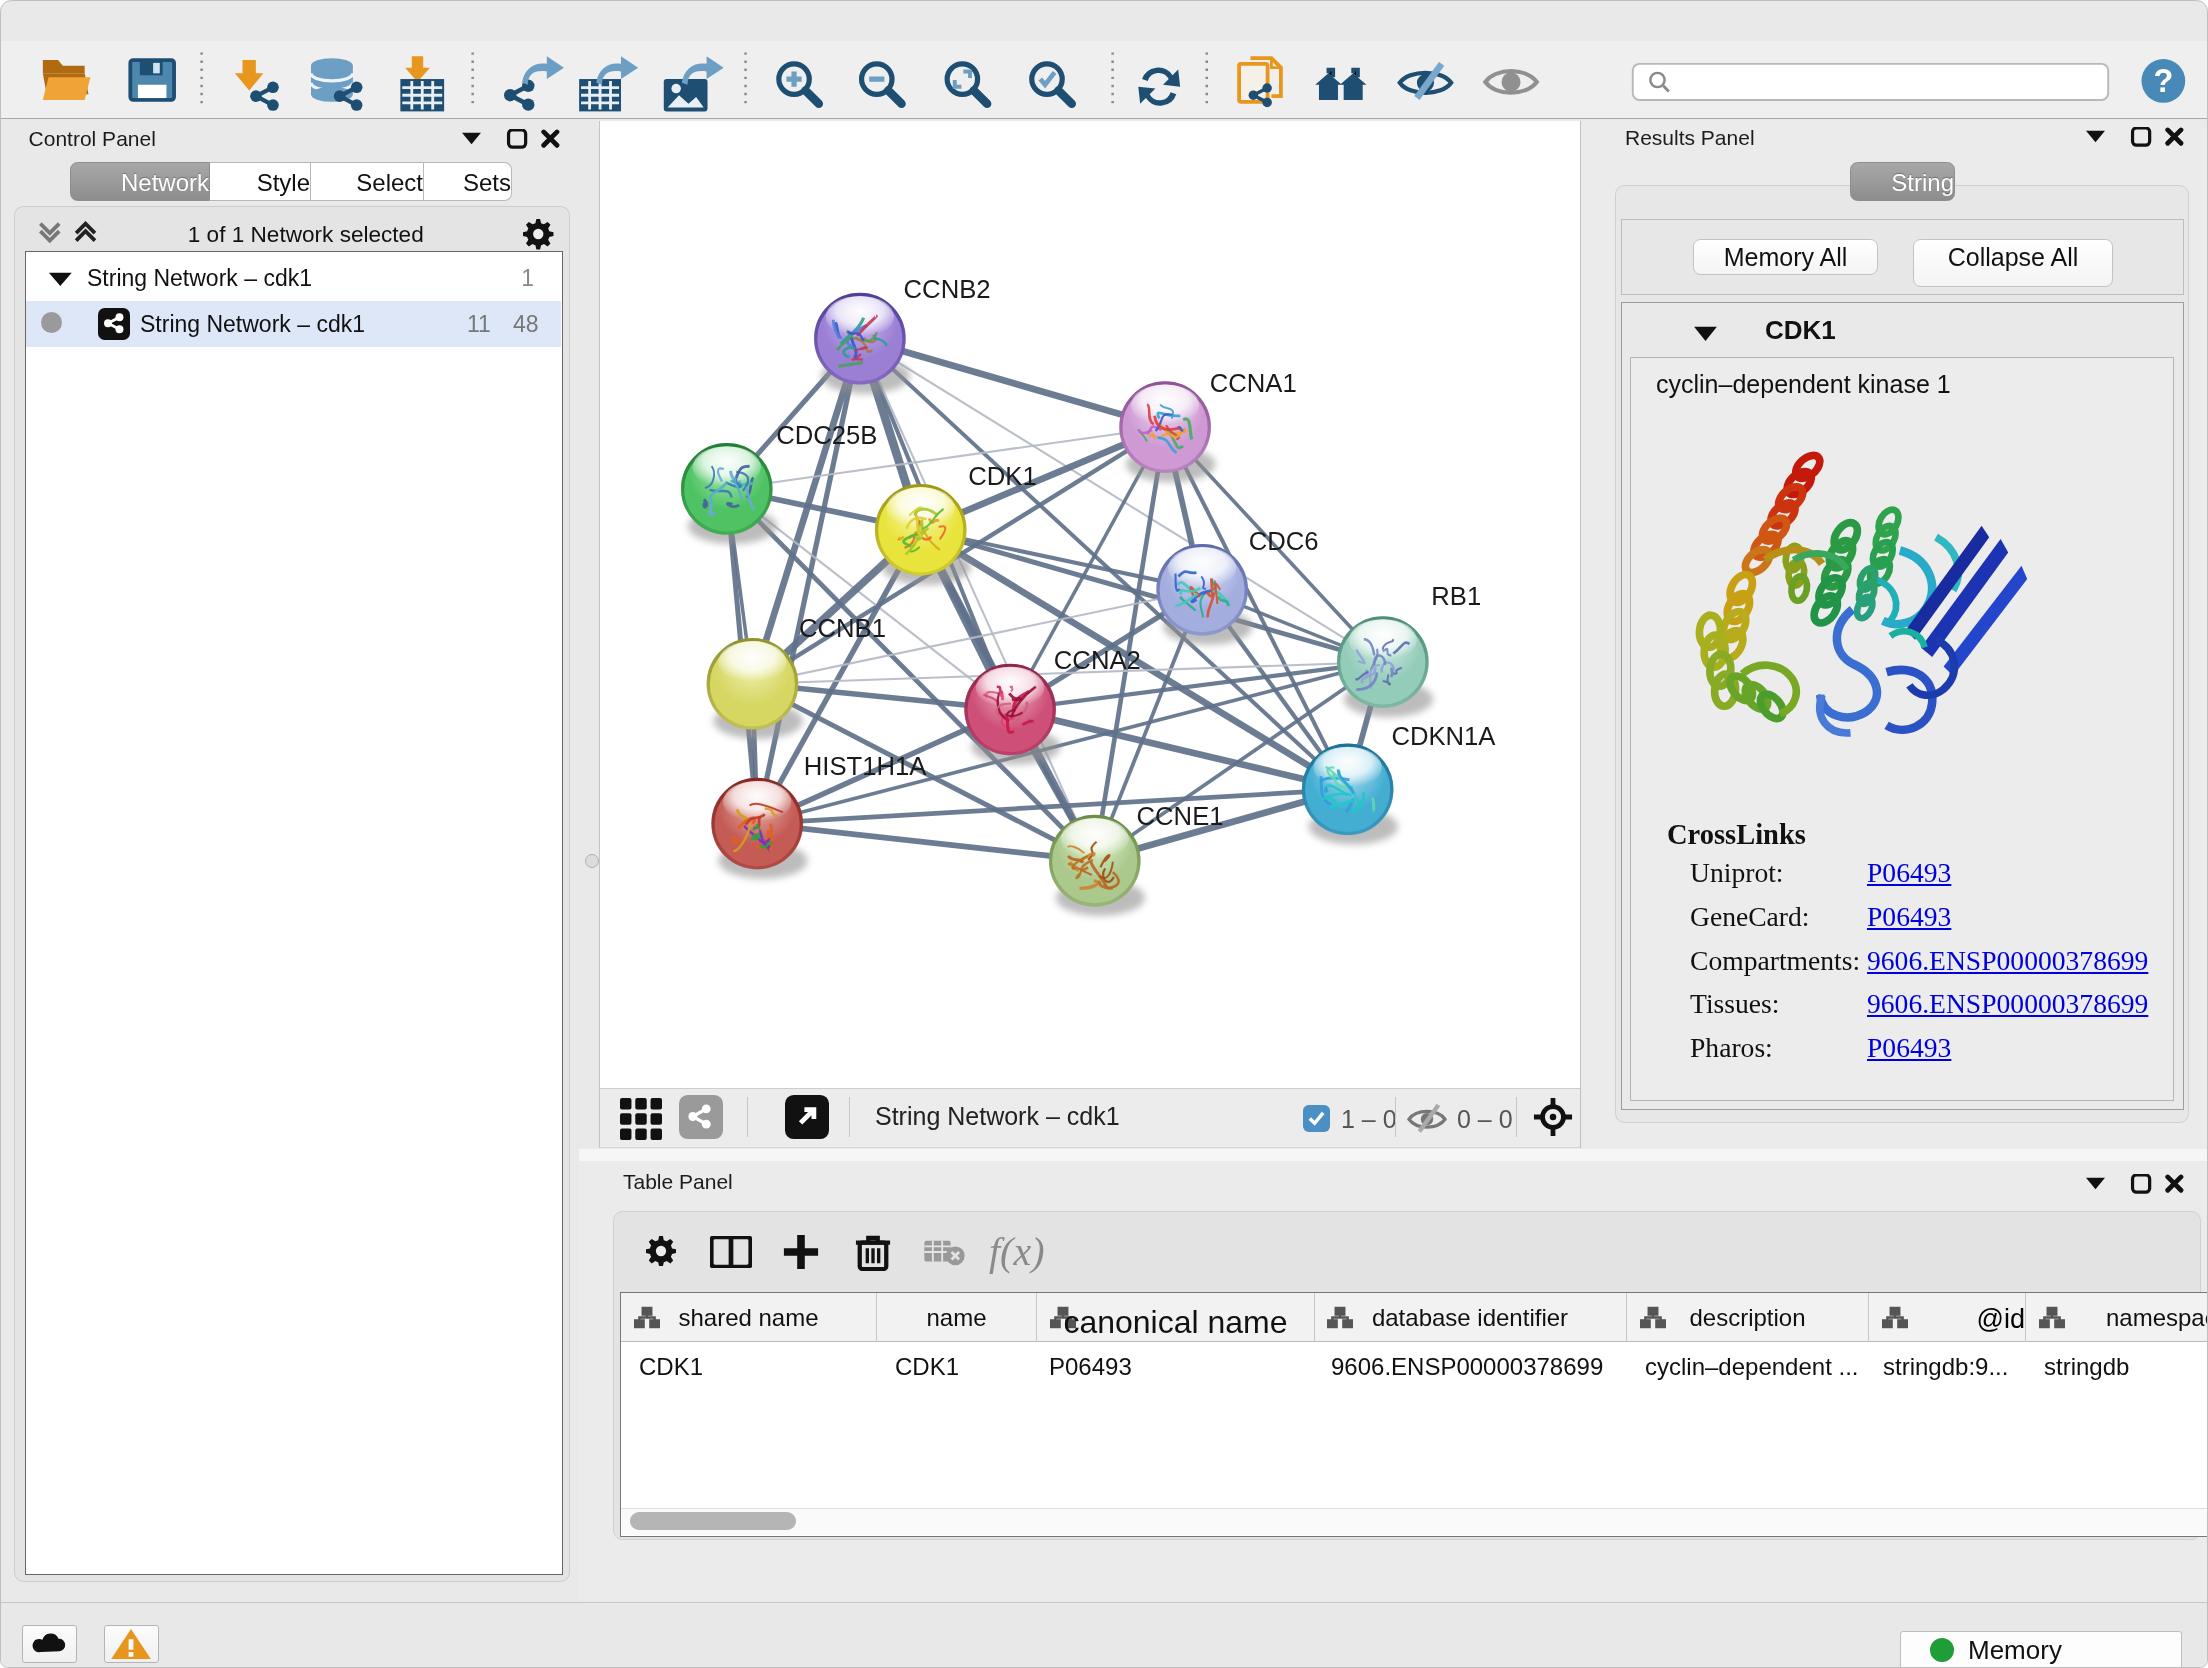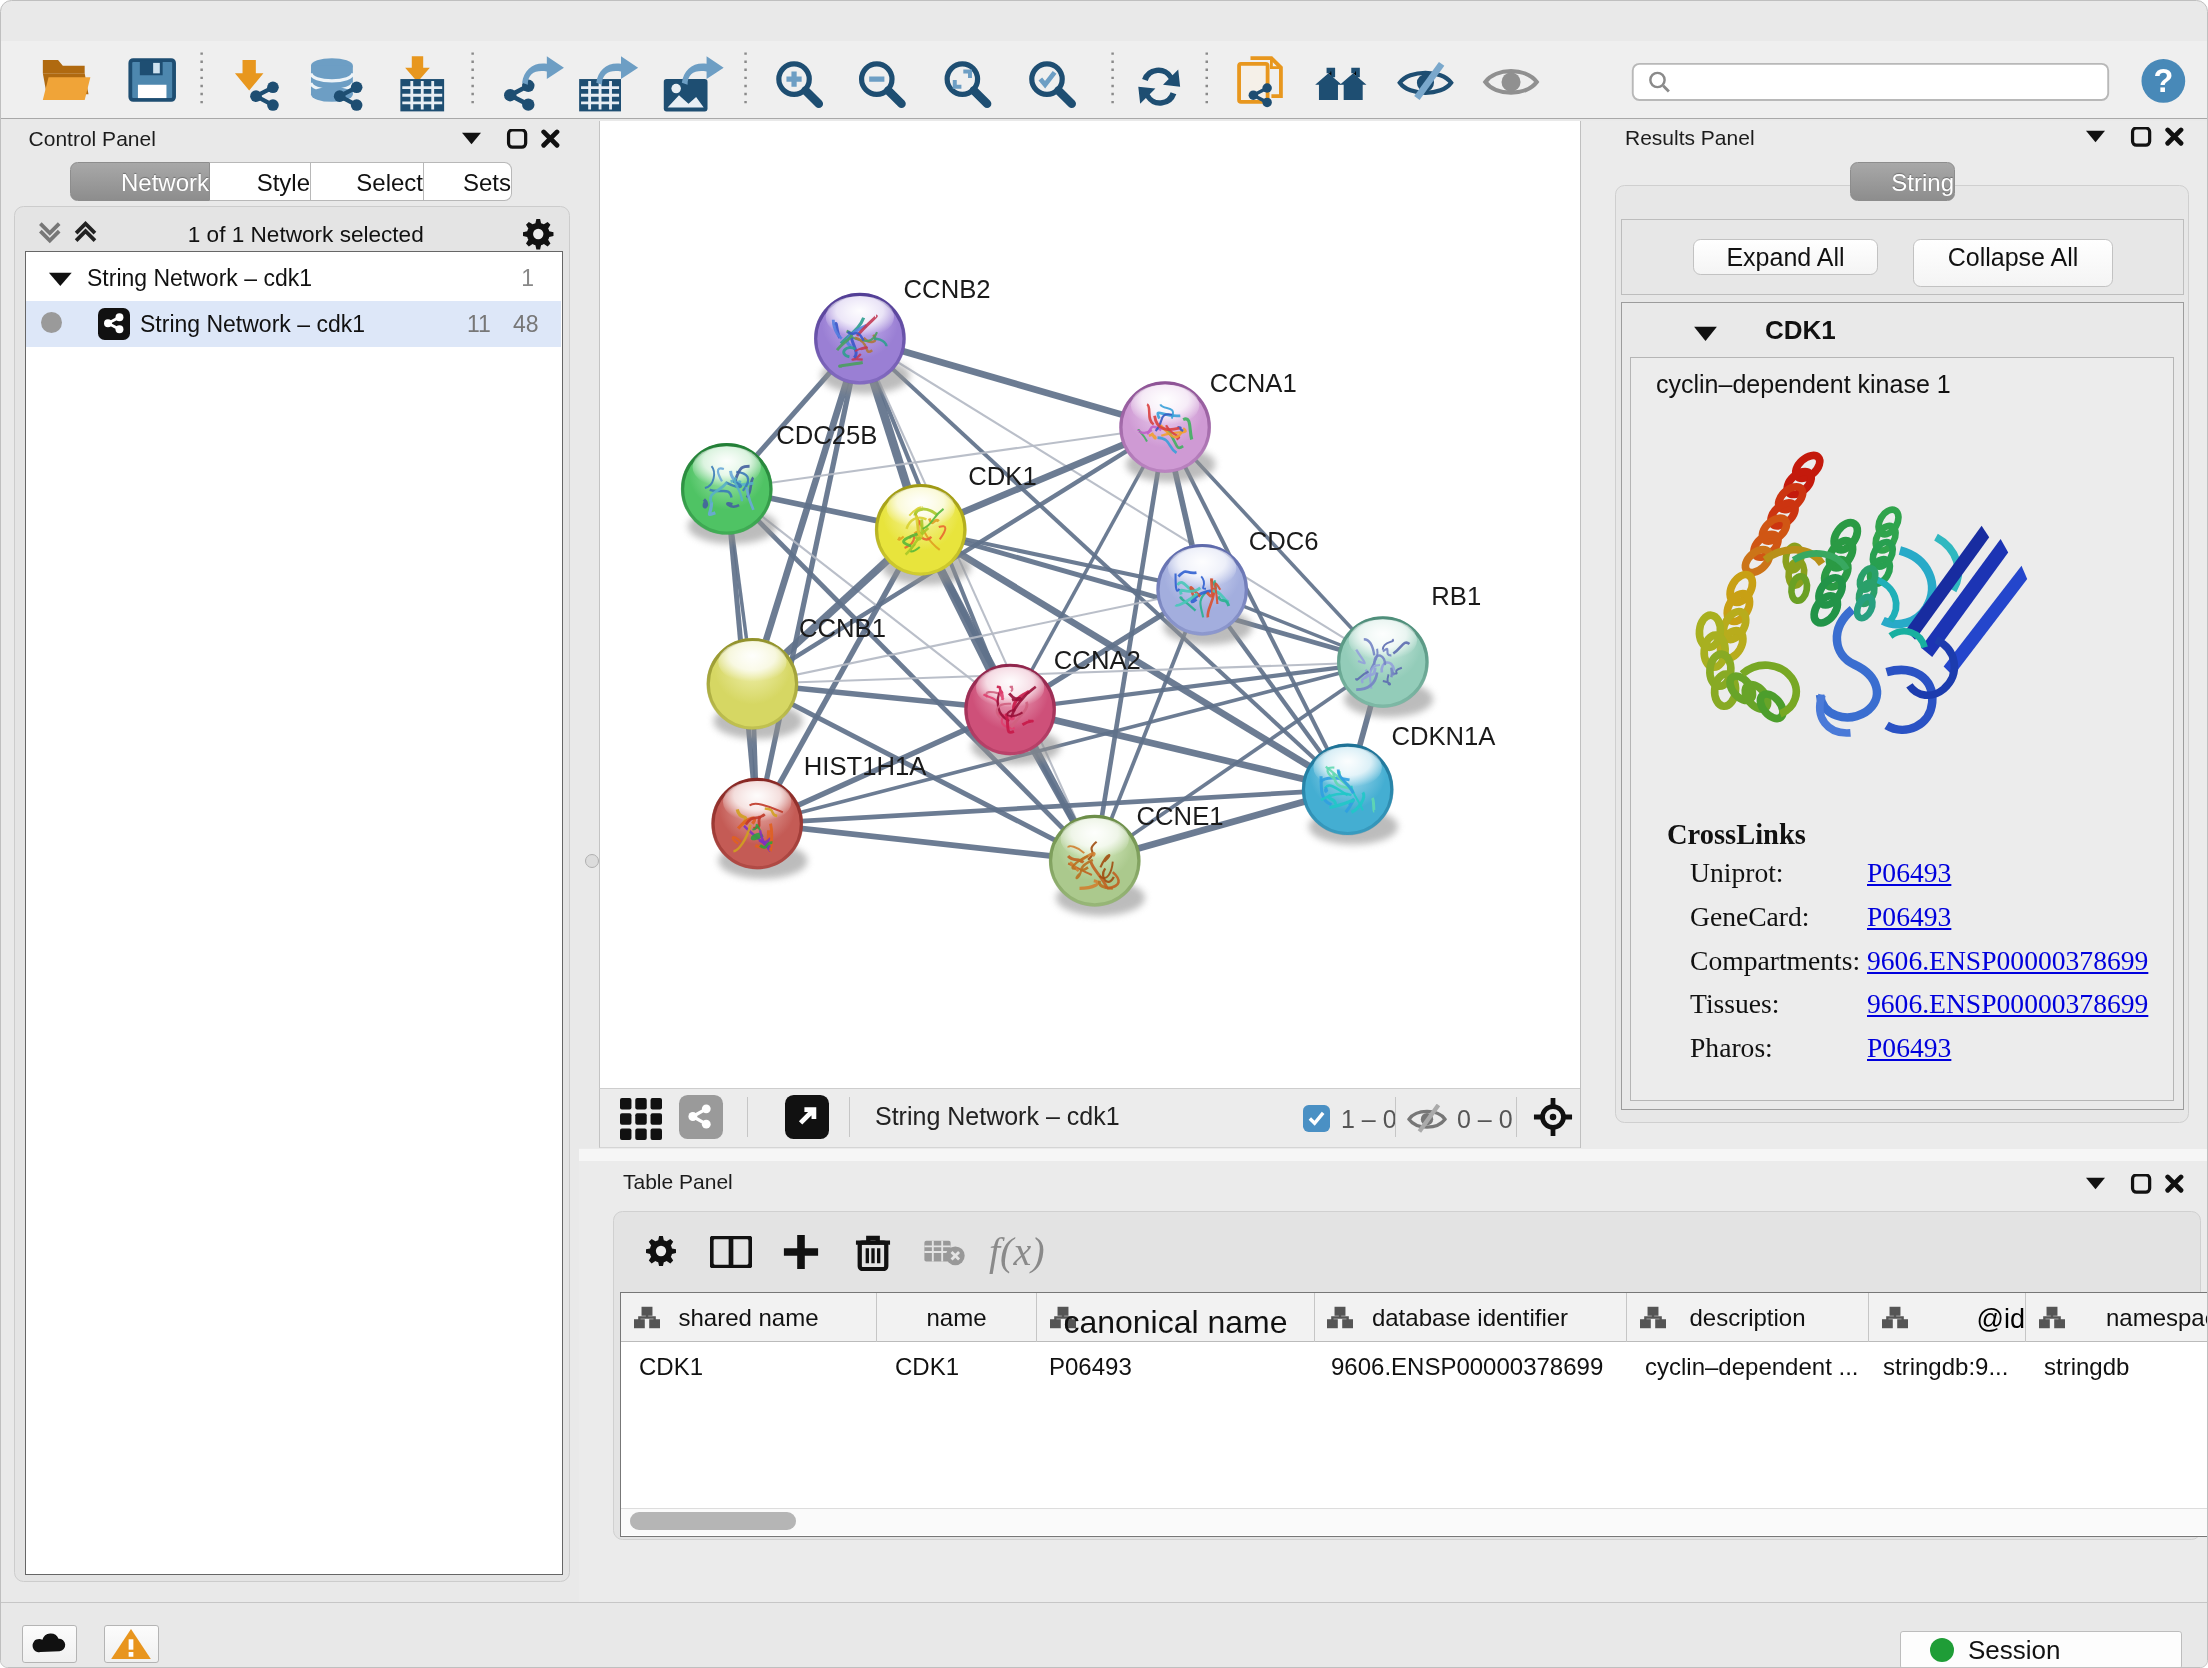--- a/index.html
+++ b/index.html
@@ -709,21 +709,21 @@
     <div style="position:absolute;left:2085px;top:126px;width:114px;height:21px"><svg width="114" height="21" viewBox="0 0 120 22" style="">
         <path d="M0 4 L20 4 L10 16 Z" fill="#111"></path>
         <rect x="49" y="1" width="18" height="18" rx="4" fill="none" stroke="#111" stroke-width="3.4"></rect>
         <path d="M86 3 L100 17 M100 3 L86 17" stroke="#111" stroke-width="5" stroke-linecap="round"></path>
       </svg></div>
     <div class="seg" style="left:1849px;top:161px">
       <div class="tab sel first last" style="width:105px;border-radius:7.6px">String</div>
     </div>
     <div id="res-sunken"></div>
     <div style="position:absolute;left:1620px;top:218px;width:563px;height:76px;border:1px solid #bdbdbd;background:#e7e7e7"></div>
-    <div class="btn" style="left:1692px;top:238px;width:185px;height:36px;line-height:34px">Expand All</div>
+    <div class="btn" style="left:1692px;top:238px;width:185px;height:36px;line-height:34px">Memory All</div>
     <div class="btn" style="left:1912px;top:238px;width:200px;height:48px;line-height:34px">Collapse All</div>
     <div style="position:absolute;left:1620px;top:301px;width:563px;height:808px;border:1px solid #9c9c9c;background:#e9e9e9"></div>
     <svg width="25" height="19" viewBox="0 0 26 20" style="position:absolute;left:1692px;top:323px">
       <path d="M1 3 L25 3 L13 18 Z" fill="#111"></path>
     </svg>
     <div style="position:absolute;left:1764px;top:314px;font-size:26px;font-weight:bold;color:#111">CDK1</div>
     <div style="position:absolute;left:1629px;top:356px;width:544px;height:744px;border:1px solid #b5b5b5;background:#ececec"></div>
     <div style="position:absolute;left:1655px;top:369px;font-size:25px;color:#111">cyclin–dependent kinase 1</div>
     <svg width="380" height="323" viewBox="0 0 400 340" style="position:absolute;left:1650px;top:445px">
       <ellipse cx="165" cy="22" rx="15" ry="9" fill="none" stroke="#c41a0c" stroke-width="8" transform="rotate(138 165 22)"></ellipse>
@@ -908,15 +908,15 @@
         <path d="M10 22 a7 7 0 1 1 2-13 a9 9 0 0 1 17-1 a6.5 6.5 0 0 1 1 13 Z" fill="#111"></path>
       </svg>
       <div class="sbtn" style="left:103px"></div>
       <svg width="44" height="34" viewBox="0 0 46 36" style="position:absolute;left:108px;top:24px">
         <path d="M23 2 L44 34 L2 34 Z" fill="#e8951e"></path>
         <rect x="20.5" y="13" width="5" height="11" fill="#fff"></rect>
         <rect x="20.5" y="26.5" width="5" height="5" fill="#fff"></rect>
       </svg>
       <div style="position:absolute;left:1899px;top:27.6px;width:282px;height:38px;background:#fdfdfd;border:1px solid #bdbdbd;border-radius:2.9px"></div>
       <div style="position:absolute;left:1929px;top:35px;width:24px;height:24px;border-radius:50%;background:#1f9d37"></div>
-      <div style="position:absolute;left:1967px;top:32px;font-size:26px;color:#111">Session</div>
+      <div style="position:absolute;left:1967px;top:32px;font-size:26px;color:#111">Memory</div>
     </div>
   </div>
 
 </body></html>

